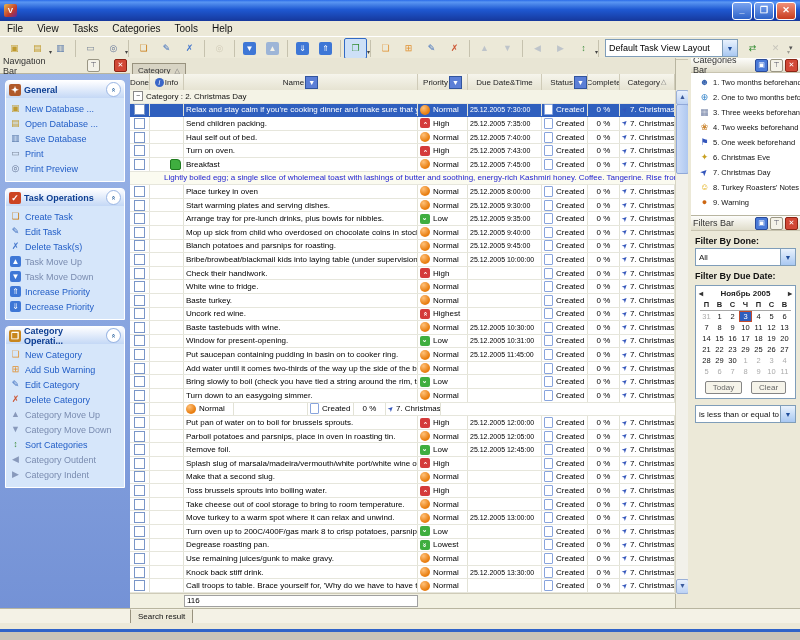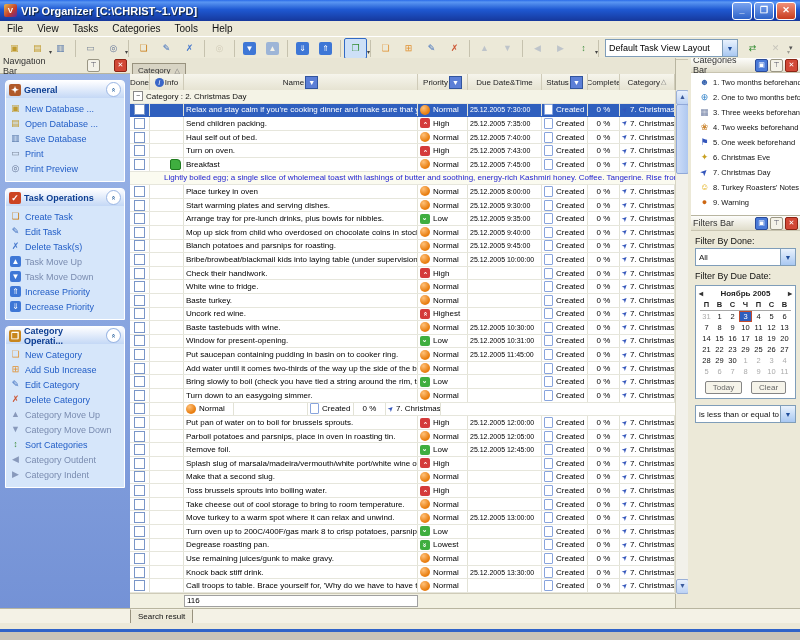--- a/index.html
+++ b/index.html
@@ -84,21 +84,21 @@
   .sbtn.down{position:absolute;bottom:0;left:0;right:0;}
   .sthumb{position:absolute;top:14px;left:0;right:0;height:68px;background:linear-gradient(90deg,#CDDDF8,#AFC8F0);border:1px solid #90A8D8;border-radius:2px;}
   .splitter{position:absolute;left:688px;top:0;width:3px;height:100%;background:#ECE9D8;}
 
   
   .rightpanel{position:absolute;left:691px;top:0;right:0;height:100%;background:#ECE9D8;overflow:hidden;}
   .panel-header{height:14px;background:linear-gradient(#FDFDFB,#E0DDCB);border-bottom:1px solid #C8C4B0;display:flex;align-items:center;gap:2px;font-size:9px;color:#333;padding:0 2px;}
   .cat-list{background:#fff;border-bottom:1px solid #B8B5A0;padding:2px 0;height:138px;overflow:hidden;}
   .cat-item{display:flex;align-items:center;gap:3px;height:15px;font-size:7.5px;color:#111;padding-left:8px;white-space:nowrap;overflow:hidden;}
   .ci-icon{width:11px;height:11px;flex:none;display:flex;align-items:center;justify-content:center;font-size:9px;line-height:1;}
-  .fb-label{font-weight:normal;font-size:9px;color:#111;margin:5px 4px 2px 4px;}
+  .fb-label{font-weight:bold;font-size:9px;color:#111;margin:5px 4px 2px 4px;}
   .combo{height:16px;background:#fff;border:1px solid #7F9DB9;margin:0 4px;display:flex;align-items:center;font-size:8px;padding-left:3px;color:#111;}
   .calendar{background:#fff;border:1px solid #7F9DB9;margin:4px 4px 0 4px;padding-bottom:2px;}
   .cal-title{display:flex;align-items:center;height:14px;font-size:8px;font-weight:bold;color:#222;padding:0 3px;}
   .cal-arrow{color:#333;font-size:8px;}
   .cal-month{flex:1;text-align:center;}
   .cal-grid{display:grid;grid-template-columns:repeat(7,13px);justify-content:center;font-size:7.5px;}
   .cal-dh{text-align:center;color:#222;border-bottom:1px solid #A8A8A8;padding-bottom:1px;font-weight:bold;}
   .cal-d{height:11px;line-height:11px;text-align:center;color:#111;}
   .cal-d.m{color:#ABABAB;}
   .cal-d.s{background:#2F5FBE;color:#fff;box-shadow:inset 0 0 0 1px #C44A2A;}
@@ -112,21 +112,20 @@
   .blueline{position:absolute;left:0;top:629px;width:800px;height:3px;background:#2E63C8;}
   .desk{position:absolute;left:0;top:632px;width:800px;height:8px;background:#C8C4B8;}
 </style>
 </head>
 <body>
 
 <div class="app">
 
   <div class="titlebar">
     <span class="appicon">V</span>
-    <span>VIP Organizer [C:\CHRIST~1.VPD]</span>
     <span class="winbtns">
       <span class="wbtn">_</span>
       <span class="wbtn">❐</span>
       <span class="wbtn close">✕</span>
     </span>
   </div>
 
   <div class="menubar">
       <span class="menu-item">File</span>
       <span class="menu-item">View</span>
@@ -322,21 +321,21 @@
                 <i>«</i>
               </span>
             </div>
             <div class="nav-items">
               <div class="nav-item">
                 <span class="ni-icon" style="color: rgb(224, 144, 48);">❏</span>
                 <span>New Category</span>
               </div>
               <div class="nav-item">
                 <span class="ni-icon" style="color: rgb(224, 144, 48);">⊞</span>
-                <span>Add Sub Increase</span>
+                <span>Add Sub Warning</span>
               </div>
               <div class="nav-item">
                 <span class="ni-icon" style="color: rgb(51, 102, 187);">✎</span>
                 <span>Edit Category</span>
               </div>
               <div class="nav-item">
                 <span class="ni-icon" style="color: rgb(204, 85, 51);">✗</span>
                 <span>Delete Category</span>
               </div>
               <div class="nav-item muted">
@@ -383,21 +382,21 @@
             <span>Name</span>
             <span class="dd">▼</span>
           </div>
           <div class="th" style="width: 50px;">
             <span>Priority</span>
             <span class="dd">▼</span>
           </div>
           <div class="th" style="width: 74px;">
             <span>Due Date&amp;Time</span>
           </div>
-          <div class="th" style="width: 46px;">
+          <div class="th" style="width: 46px; justify-content: flex-end;">
             <span>Status</span>
             <span class="dd">▼</span>
           </div>
           <div class="th" style="width: 32px;">
             <span>Complete</span>
           </div>
           <div class="th" style="width: 55px;">
             <span>Category</span>
             <span class="sort-glyph">△</span>
           </div>

